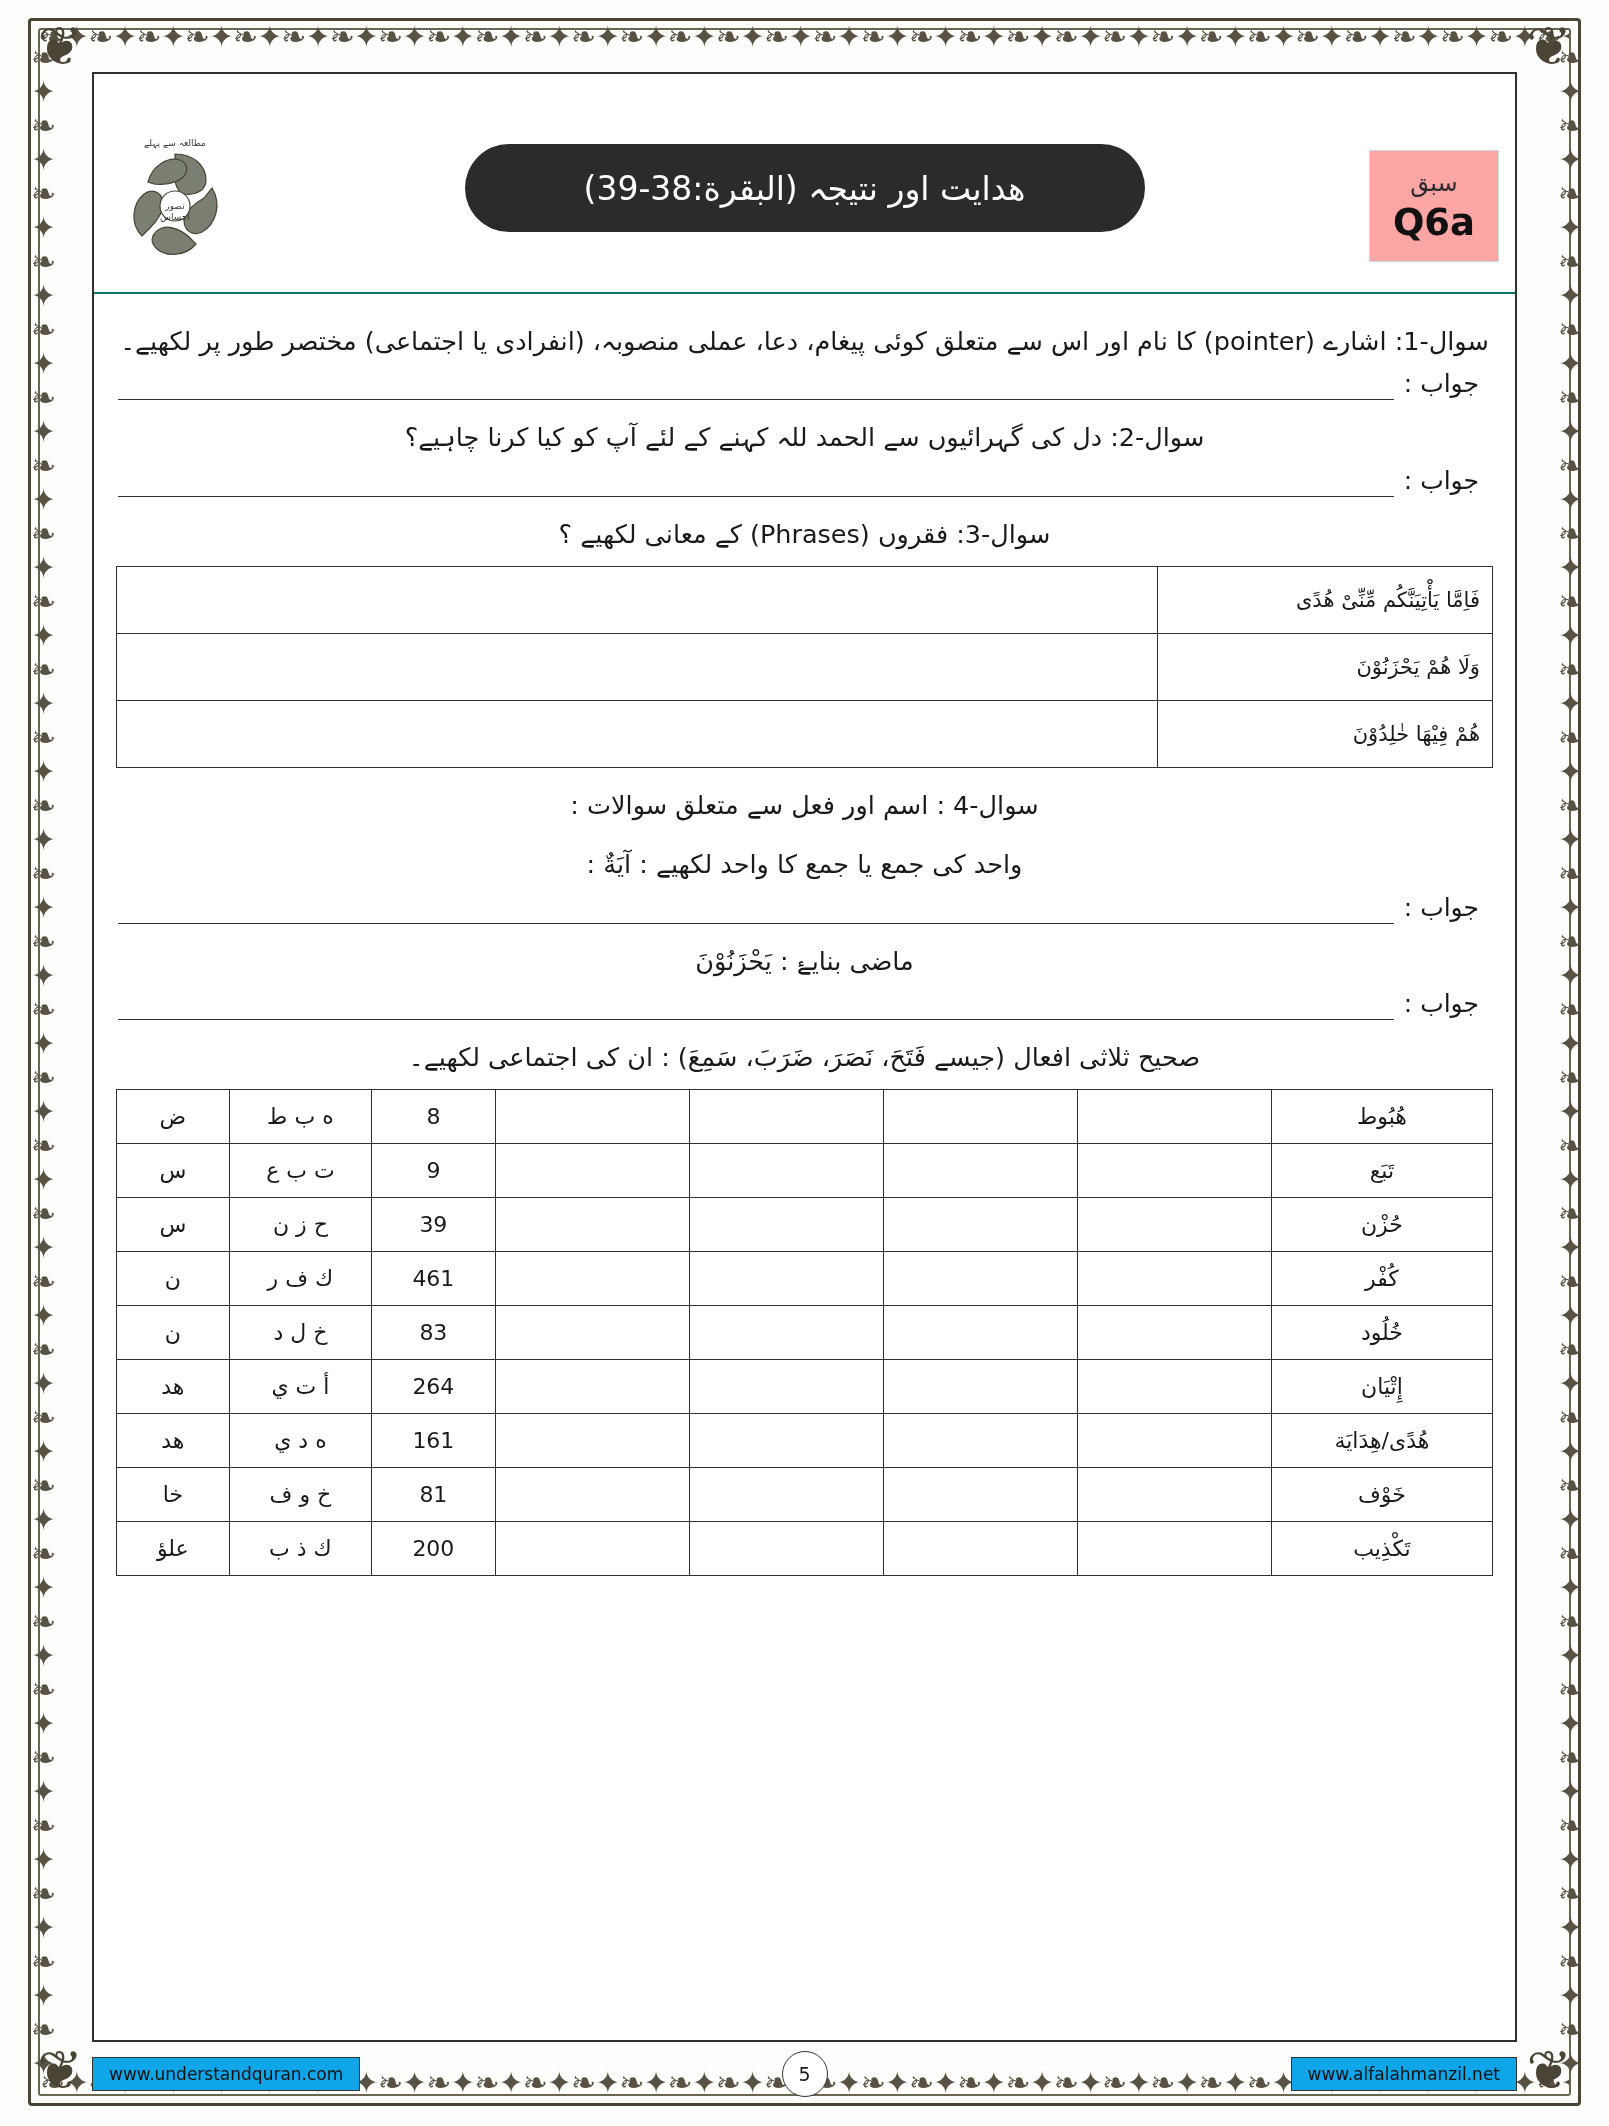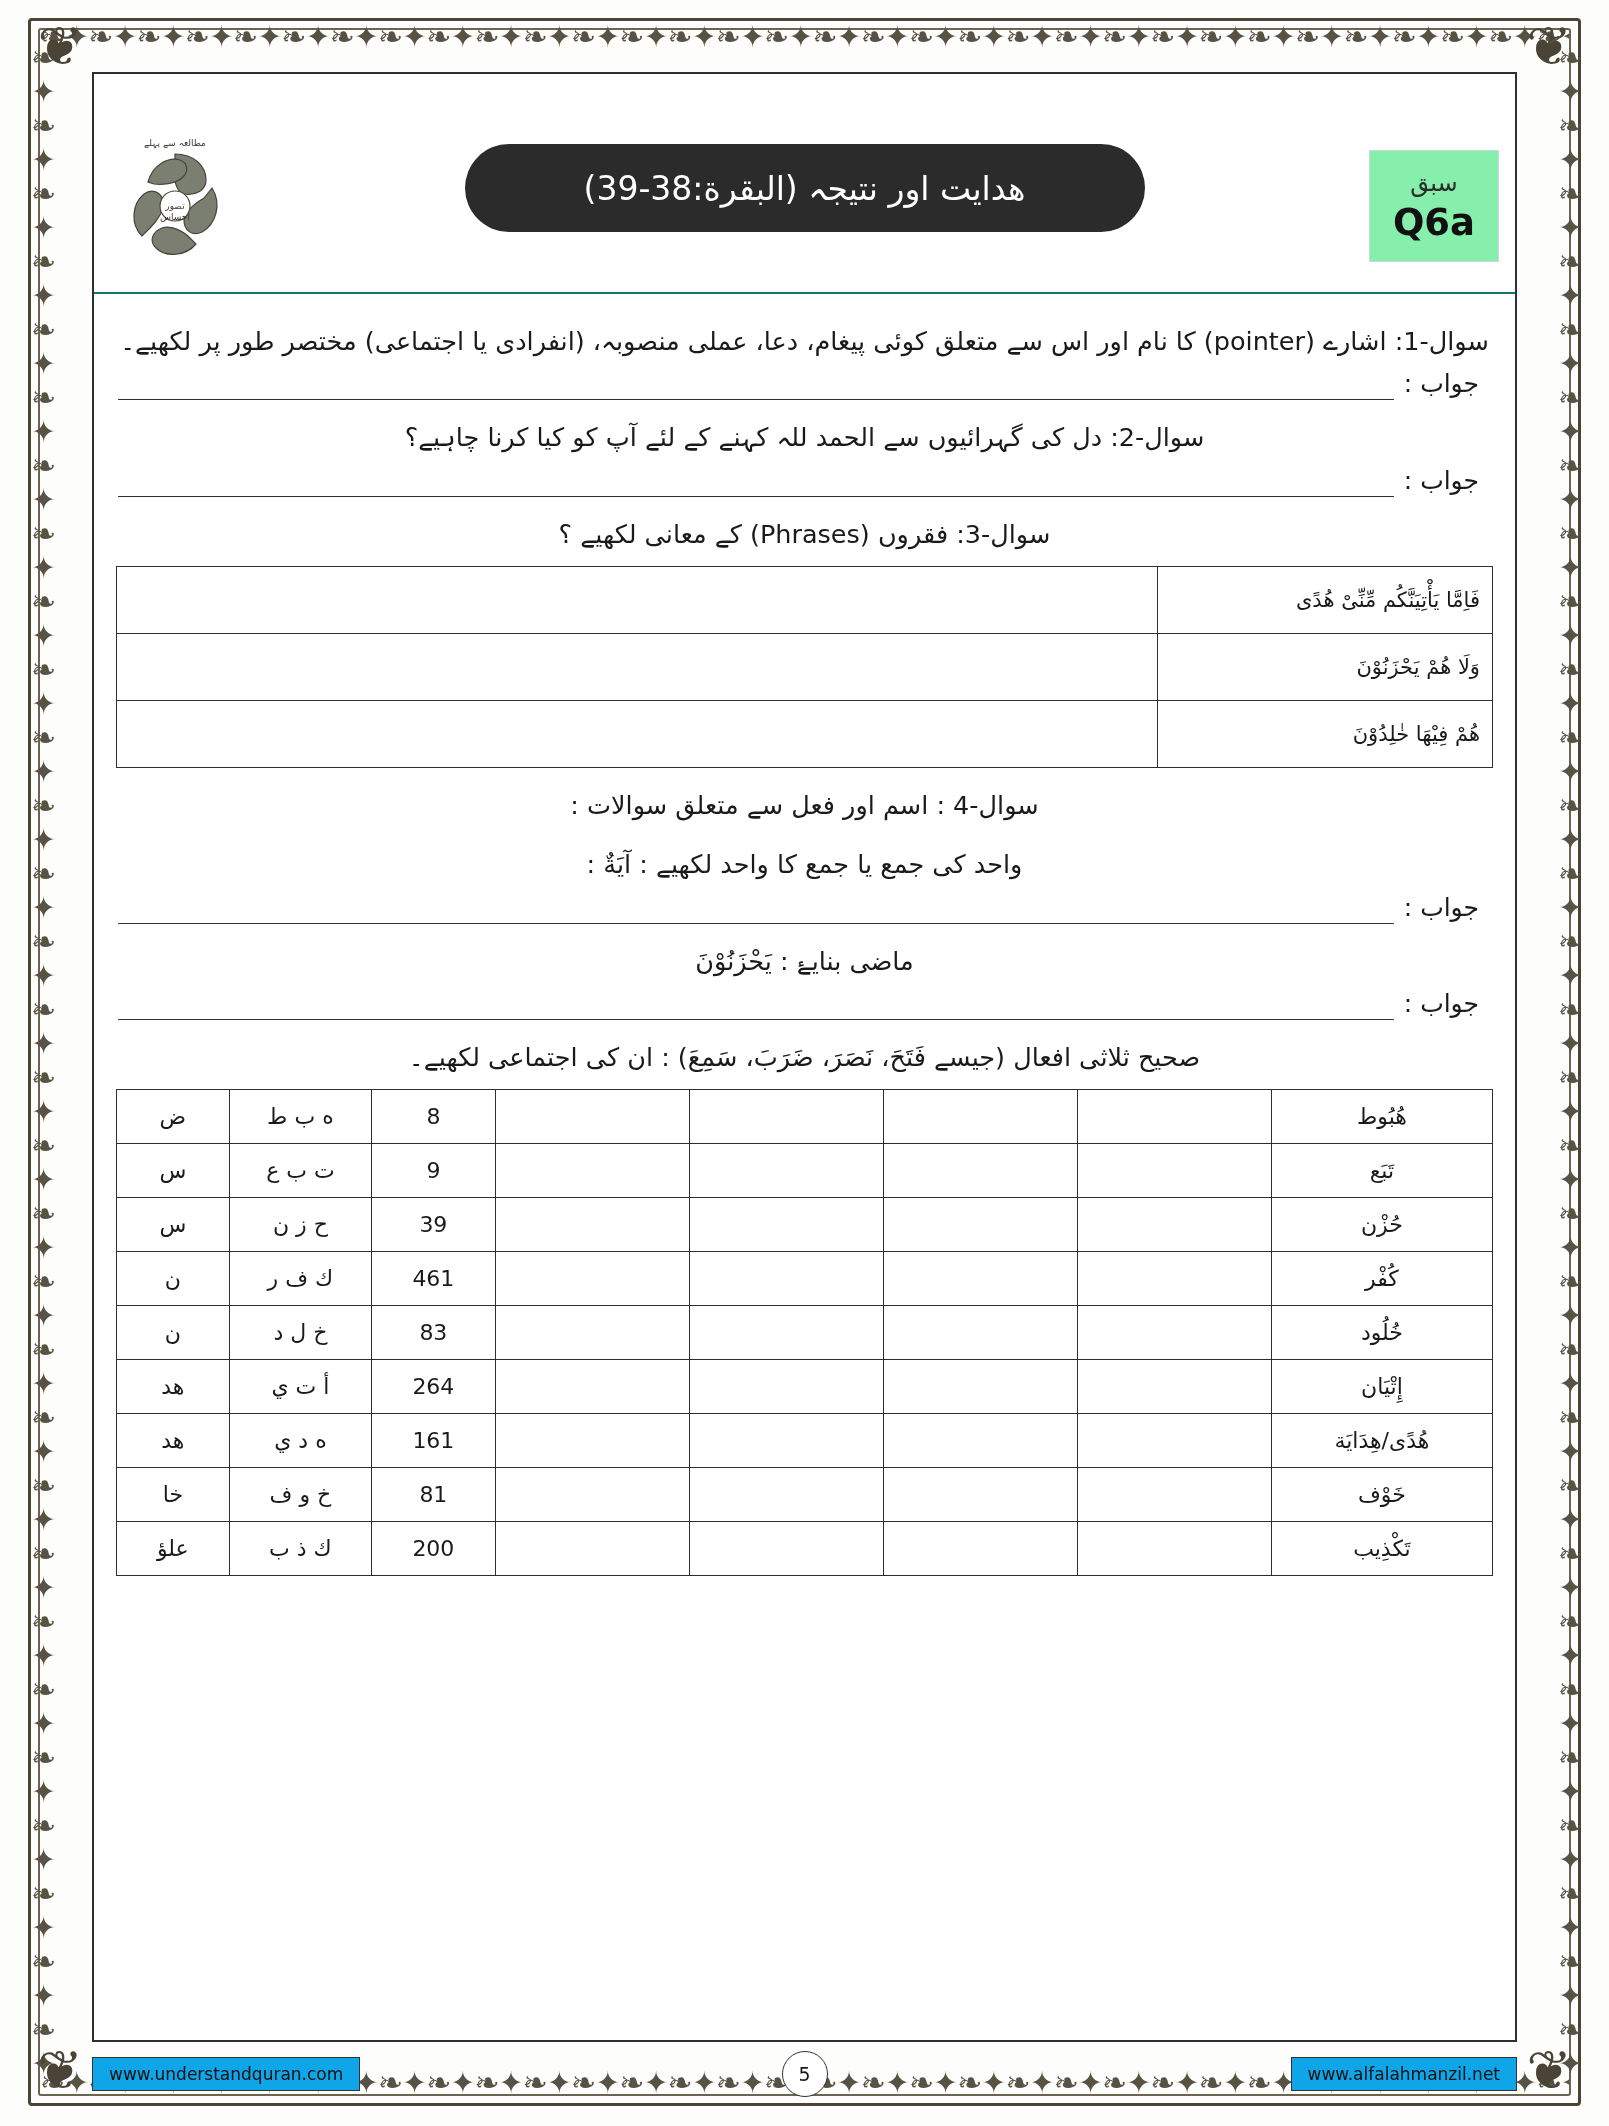--- a/index.html
+++ b/index.html
@@ -81,21 +81,21 @@
     direction:rtl;
   }
   .title-pill span{
     font-size:33px;
     font-family:"DejaVu Sans","Liberation Sans",sans-serif;
     letter-spacing:.5px;
   }
   .lesson-box{
     position:absolute;right:16px;top:36px;
     width:128px;height:110px;
-    background:#86efac;
+    background:#fca5a5;
     border:1px solid #cfd8dc;
     display:flex;flex-direction:column;align-items:center;justify-content:center;
   }
   .lesson-label{font-size:24px;color:#2b2b2b;direction:rtl;}
   .lesson-code{font-size:37px;font-weight:bold;color:#111;margin-top:4px;}
 
   
   .body{
     padding:10px 22px 0 22px;
     direction:rtl;

